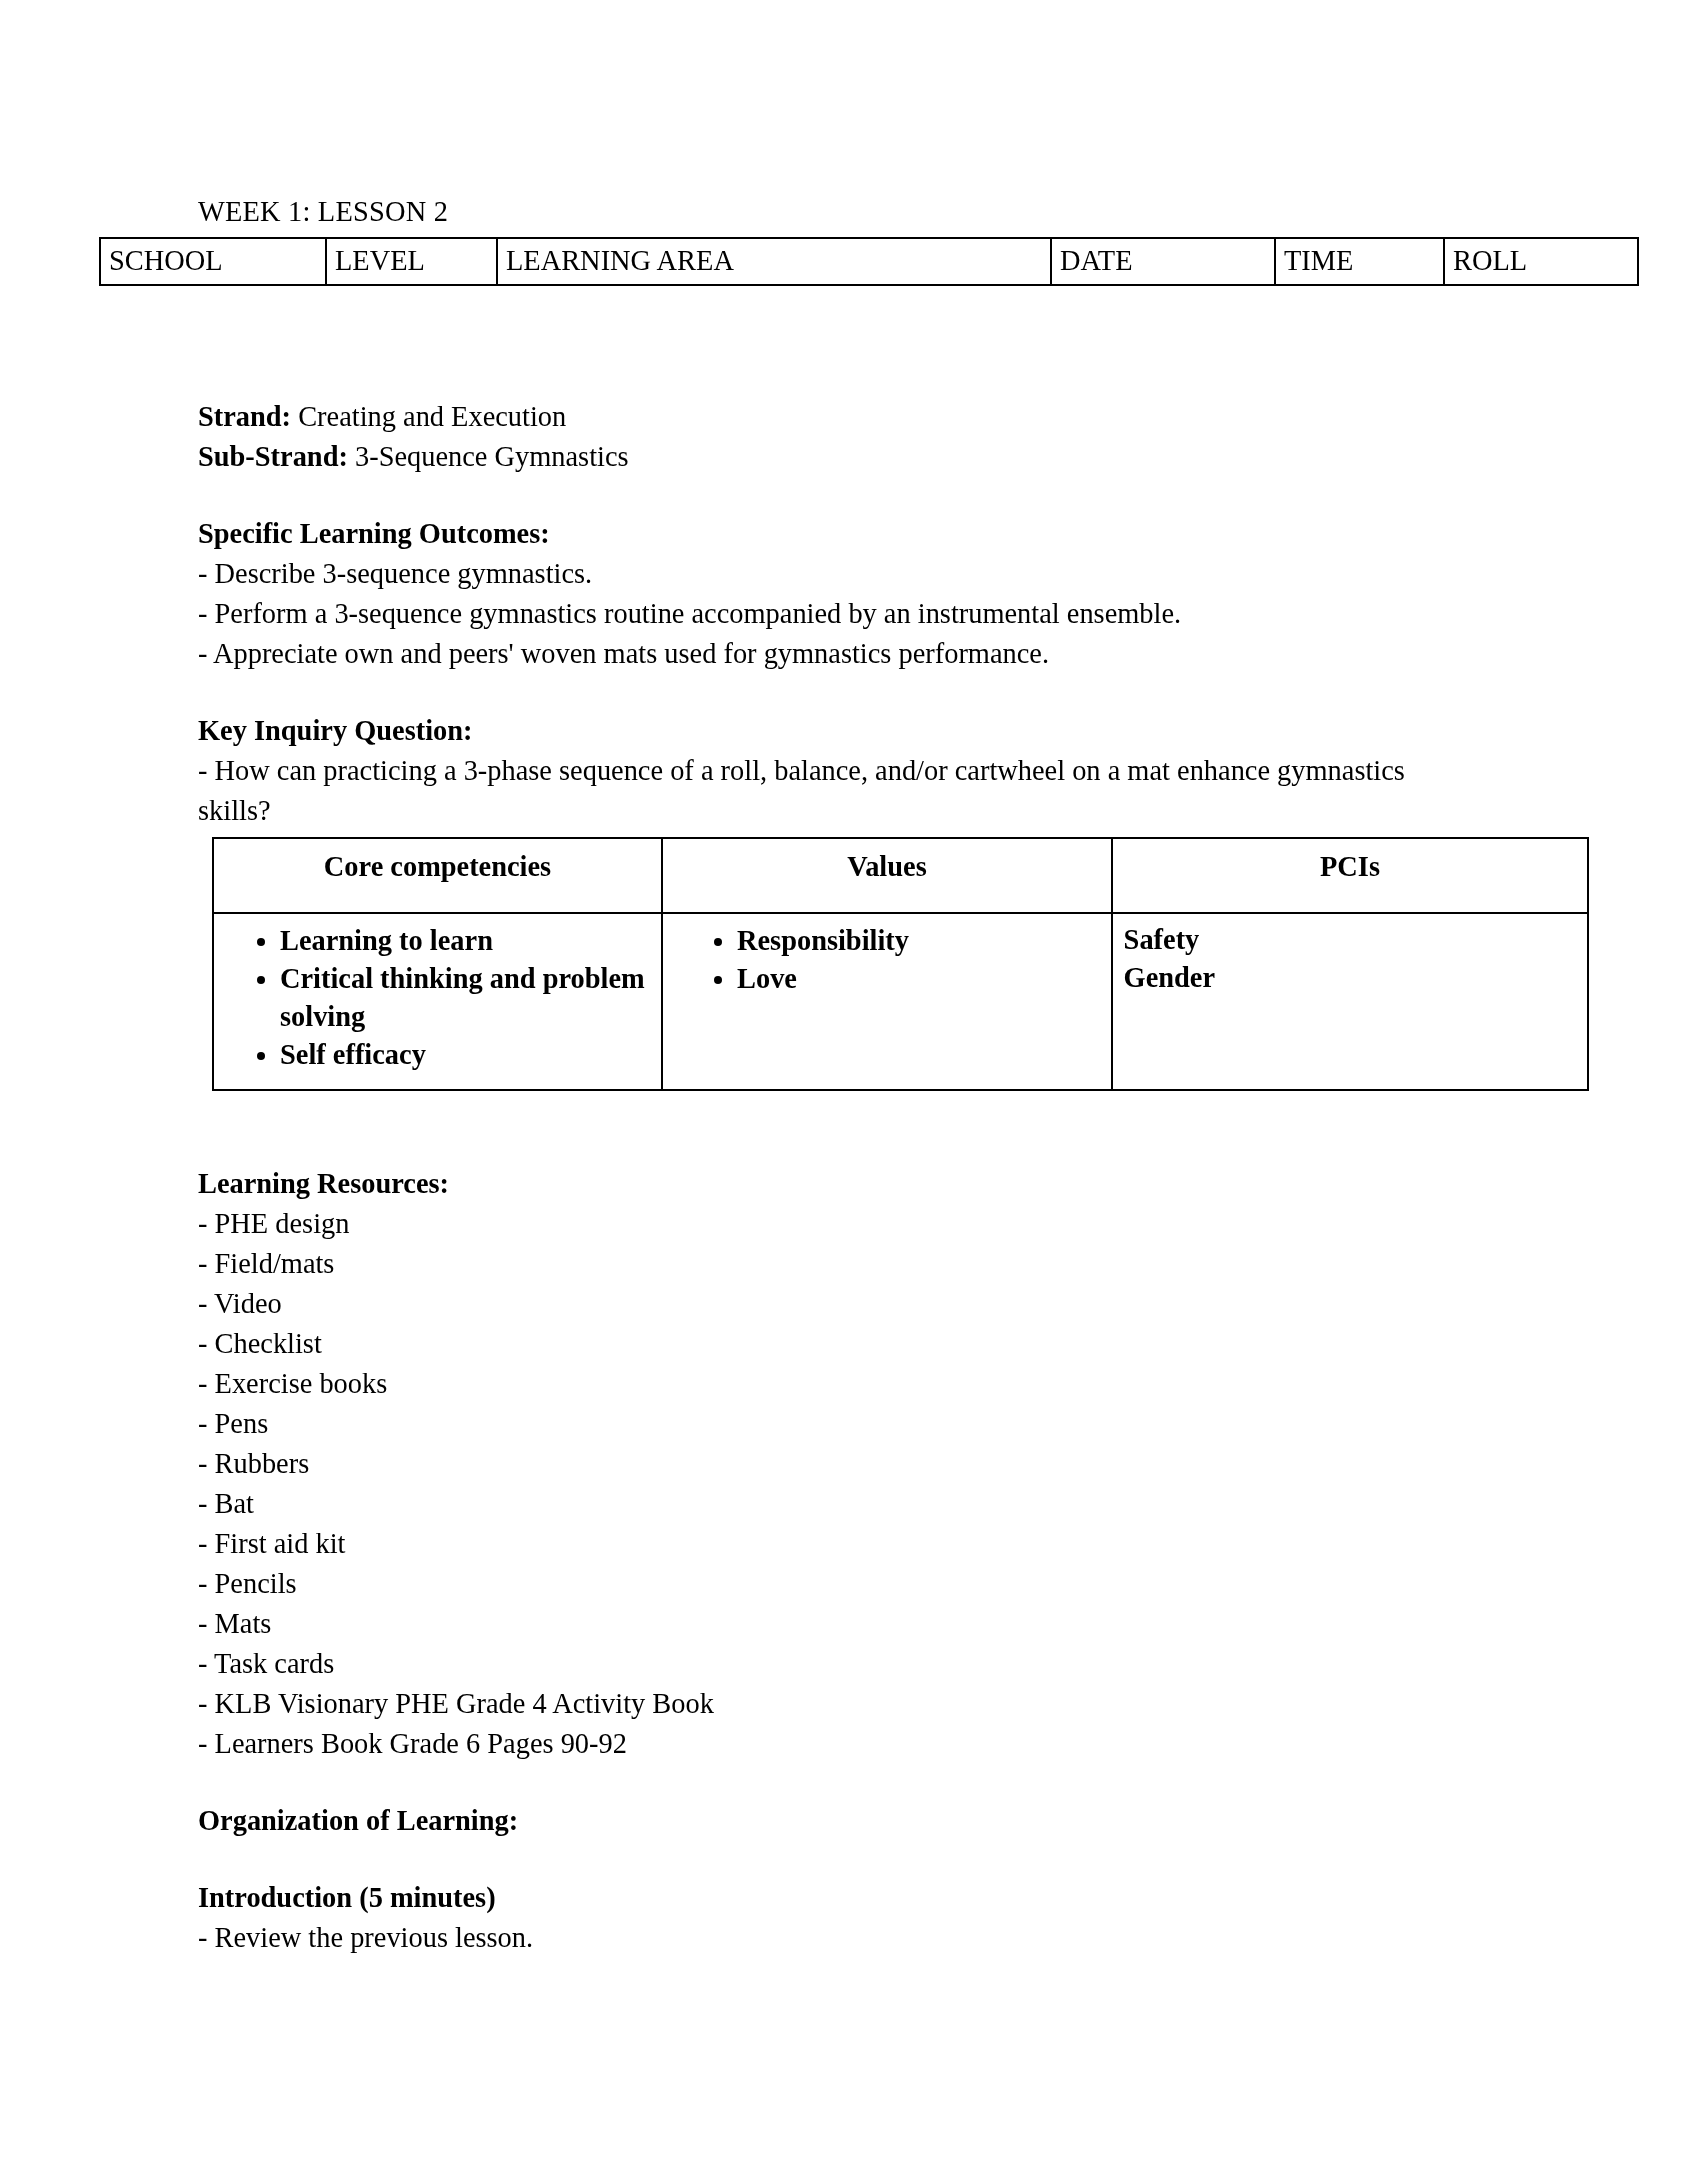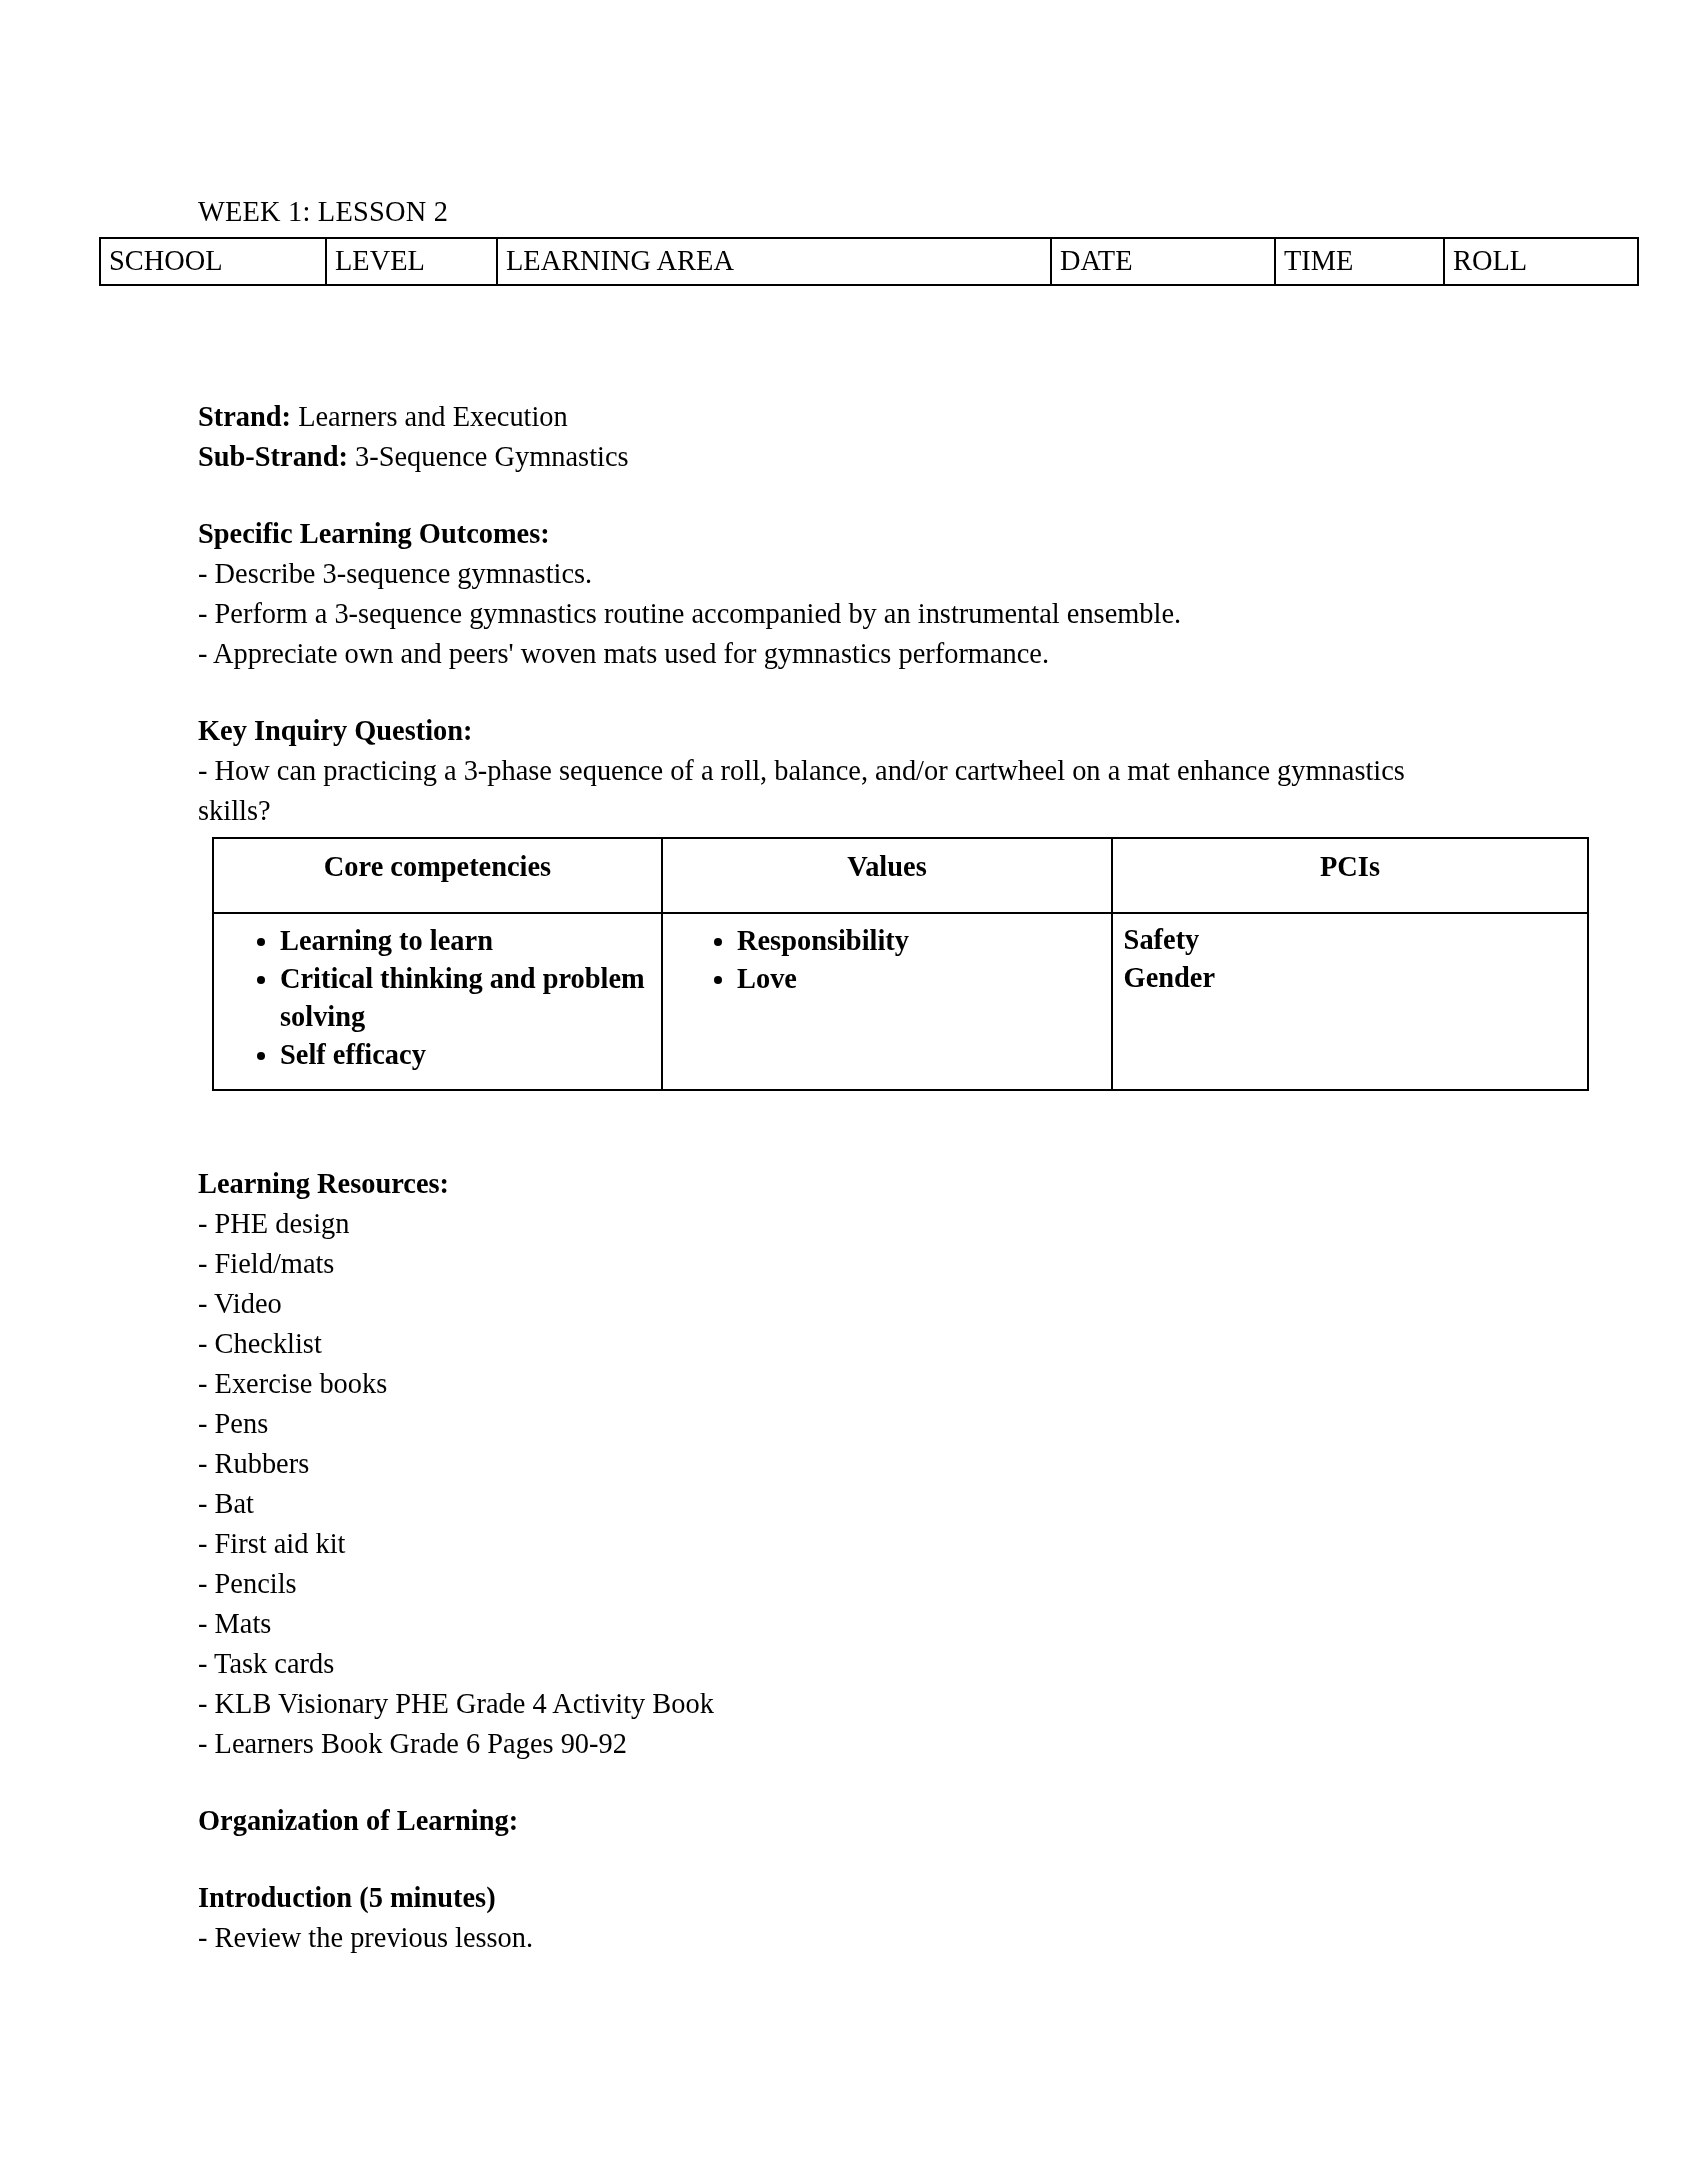--- a/index.html
+++ b/index.html
@@ -151,21 +151,21 @@
         <td class="hc3">LEARNING AREA</td>
         <td class="hc4">DATE</td>
         <td class="hc5">TIME</td>
         <td class="hc6">ROLL</td>
       </tr>
     </tbody>
   </table>
 
   <div class="body-block">
 
-    <div class="line"><span class="b">Strand:</span><span> Learners and Execution</span></div>
+    <div class="line"><span class="b">Strand:</span><span> Creating and Execution</span></div>
 
     <div class="line"><span class="b">Sub-Strand:</span><span> 3-Sequence Gymnastics</span></div>
 
     <div class="gap-md"></div>
 
     <div class="line b">Specific Learning Outcomes:</div>
     <div class="line">- Describe 3-sequence gymnastics.</div>
     <div class="line">- Perform a 3-sequence gymnastics routine accompanied by an instrumental ensemble.</div>
     <div class="line">- Appreciate own and peers' woven mats used for gymnastics performance.</div>
 

